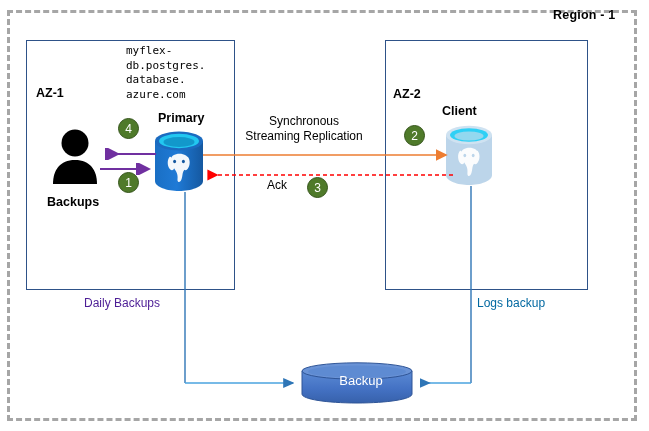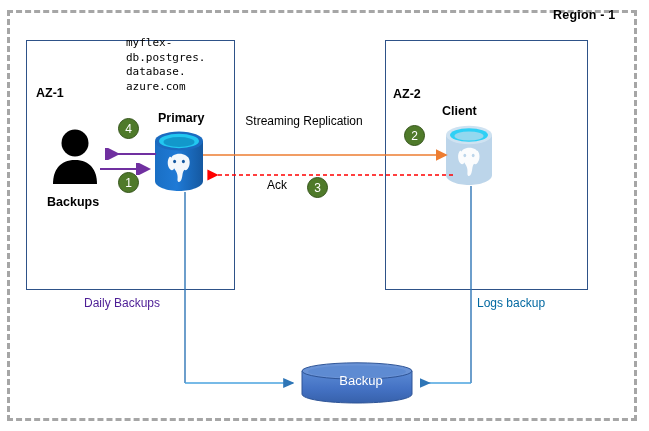--- a/index.html
+++ b/index.html
@@ -22,21 +22,21 @@
   
   .az-box{border:1.3px solid #2e5288; box-sizing:border-box; background:transparent;}
   #az1-box{left:26px; top:40px; width:209px; height:250px;}
   #az2-box{left:385px; top:40px; width:203px; height:250px;}
   .az-label{font-size:12.5px; font-weight:bold; color:#000;margin-top:40px;}
   #az1-label{left:36px; top:46px;}
   #az2-label{left:393px; top:47px;}
 
   
   #hostname{
-    left:126px; top:36px; width:90px;
+    left:126px; top:44px; width:90px;
     font-family:"DejaVu Sans Mono","Liberation Mono",monospace;
     font-size:11px; line-height:14.5px; color:#000; white-space:pre-line;
   }
 
   
   .node-caption{font-size:12.5px; font-weight:bold; color:#000; white-space:nowrap;}
   #primary-caption{left:158px; top:111px;}
   #standby-caption{left:442px; top:104px;}
   #client-caption{left:47px; top:195px;}
 
@@ -199,20 +199,21 @@
       <defs>
         <marker id="mk-red" markerWidth="7" markerHeight="7" refX="6" refY="3.5" orient="auto">
           <path d="M7,0 L7,7 L0,3.5 Z" fill="#ff0000"></path>
         </marker>
       </defs>
       <line x1="250" y1="7" x2="6" y2="7" stroke="#ff0000" stroke-width="1.6" stroke-dasharray="4,3" marker-end="url(#mk-red)"></line>
     </svg>
   </div>
 
   <div class="abs" id="repl-label">
+    <div>Synchronous</div>
     <div>Streaming Replication</div>
   </div>
   <div class="abs" id="ack-label">Ack</div>
 
   <div class="abs badge" id="badge-1">1</div>
   <div class="abs badge" id="badge-2">2</div>
   <div class="abs badge" id="badge-3">3</div>
   <div class="abs badge" id="badge-4">4</div>
 
   <div class="abs" id="connectors">

